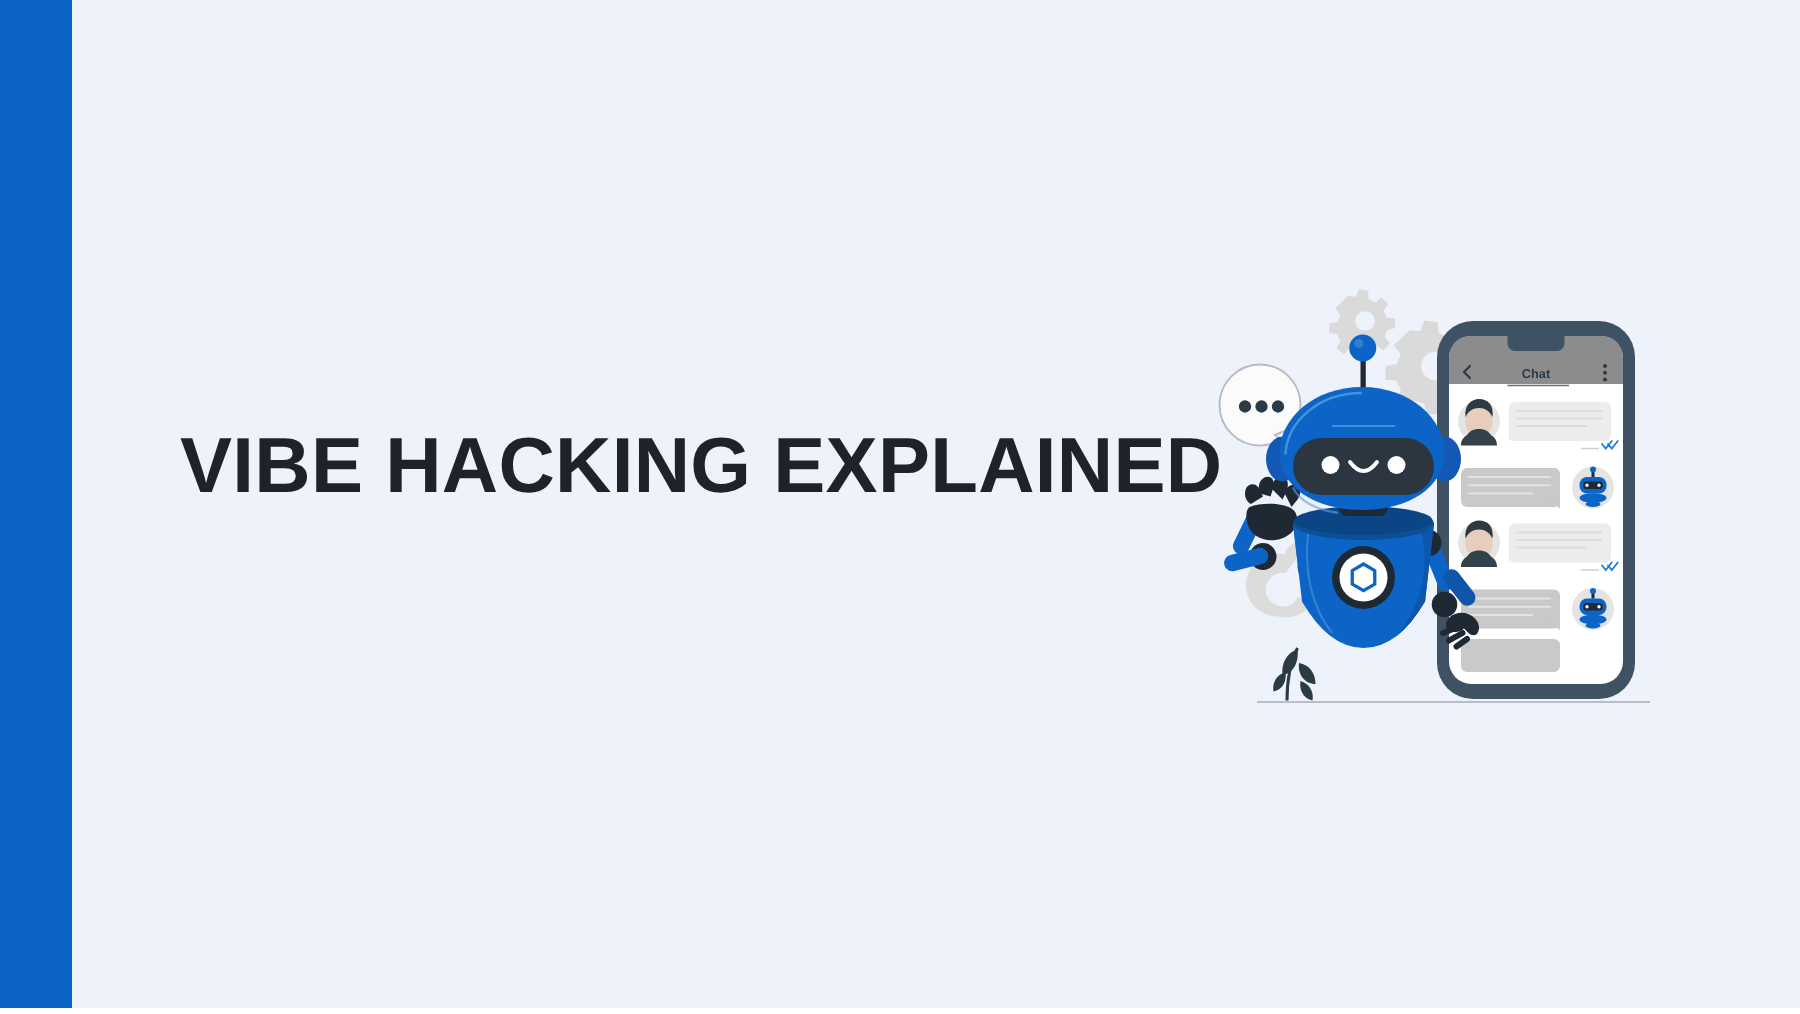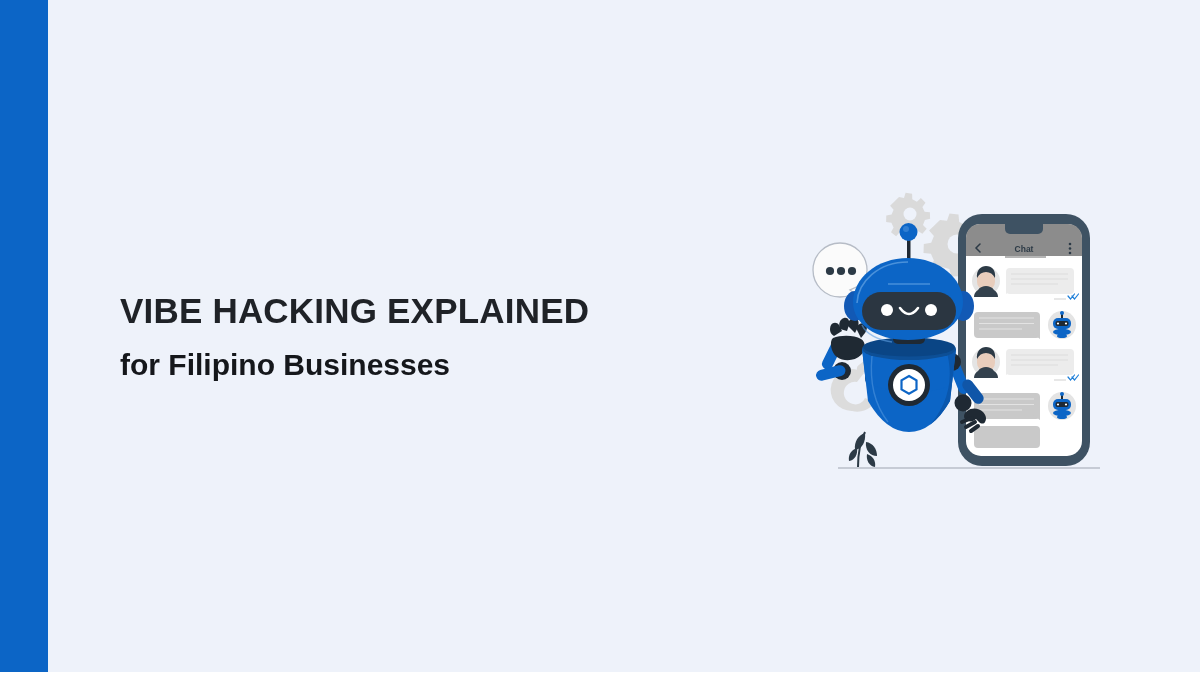--- a/index.html
+++ b/index.html
@@ -47,21 +47,21 @@
   
   .headline-block {
     position: absolute;
     left: 120px;
     top: 286px;
     width: 640px;
   }
   .headline {
     margin: 0;
     font-family: "Liberation Sans Narrow", "Liberation Sans", sans-serif;
-    font-size: 35px;
+    font-size: 52px;
     line-height: 50px;
     font-weight: 700;
     letter-spacing: 0.2px;
     color: #1f2227;
     white-space: nowrap;
   }
   .subhead {
     margin: 12px 0 0 0;
     font-family: "Liberation Sans", sans-serif;
     font-size: 30px;
@@ -87,21 +87,20 @@
 </style>
 </head>
 <body>
 
 <div class="slide">
 
   <div class="brand-bar"></div>
 
   <div class="headline-block">
     <h1 class="headline">VIBE HACKING EXPLAINED</h1>
-    <p class="subhead">for Filipino Businesses</p>
   </div>
 
   <div class="illustration">
     <svg viewBox="0 0 312 300" xmlns="http://www.w3.org/2000/svg">
 
       <defs>
         <clipPath id="phoneScreenClip">
           <rect x="166" y="38" width="116" height="232" rx="14"></rect>
         </clipPath>
         <clipPath id="bodyClip">

